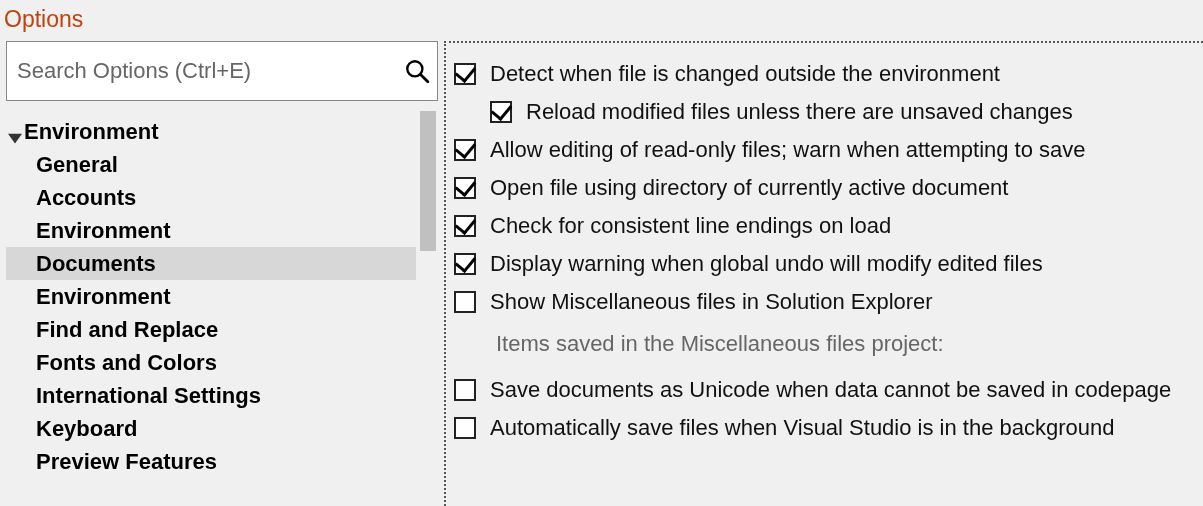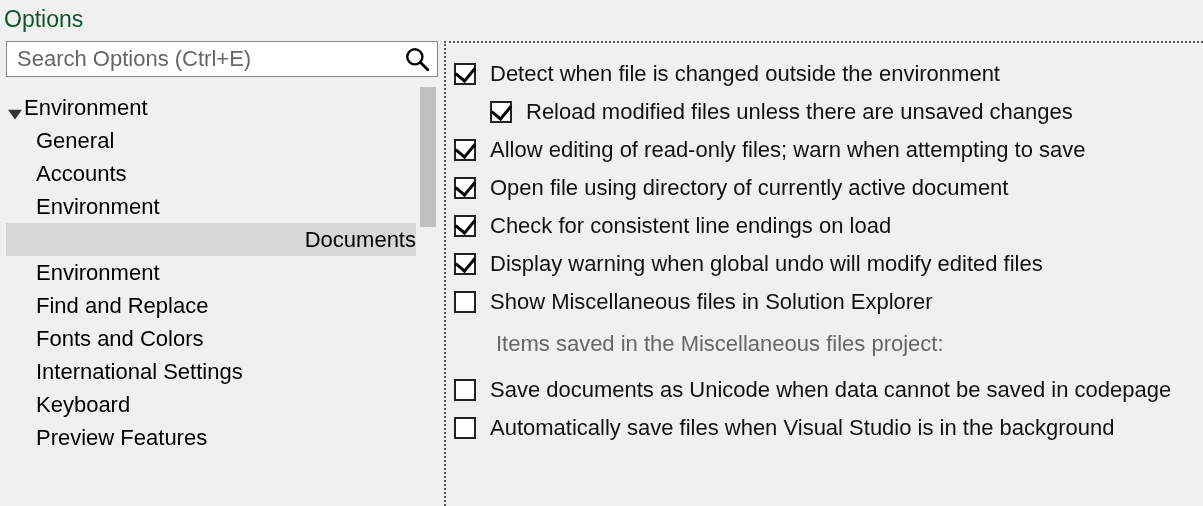--- a/index.html
+++ b/index.html
@@ -15,41 +15,41 @@
   }
   .window {
     width: 100%;
     height: 100%;
     display: flex;
     flex-direction: column;
   }
   .title {
     padding: 6px 8px 8px 4px;
     font-size: 23px;
-    color: #14532d;
+    color: #c2410c;
   }
   .content {
     flex: 1;
     display: flex;
     flex-direction: row;
     overflow: hidden;
   }
   .left-pane {
     width: 444px;
     display: flex;
     flex-direction: column;
     padding: 0 6px 0 6px;
   }
   .search-wrap {
     position: relative;
     margin-bottom: 10px;
   }
   .search-input {
     width: 100%;
-    height: 36px;
+    height: 60px;
     font-size: 22px;
     padding: 4px 42px 4px 10px;
     border: 1px solid #888;
     background: #fff;
     color: #a21caf;
     font-family: inherit;
   }
   .search-input::placeholder { color: #666; }
   .search-icon {
     position: absolute;
@@ -63,32 +63,33 @@
   .tree-wrap {
     flex: 1;
     display: flex;
     border: 0;
     overflow: hidden;
   }
   .tree {
     flex: 1;
     overflow: hidden;
     padding-top: 4px;
+    font-weight: bold;
   }
   .tree-row {
     display: flex;
     align-items: center;
     height: 33px;
     padding-left: 6px;
     cursor: pointer;
     white-space: nowrap;
   }
   .tree-row.category { padding-left: 2px; font-size: 22px;}
   .tree-row.child { padding-left: 30px; font-size: 22px;}
-  .tree-row.selected { background: #d7d7d7; justify-content: flex-end; }
+  .tree-row.selected { background: #d7d7d7; }
   .expand-icon {
     width: 14px;
     height: 14px;
     margin-right: 2px;
     flex-shrink: 0;
   }
   .scrollbar {
     width: 20px;
     background: #f0f0f0;
     position: relative;

